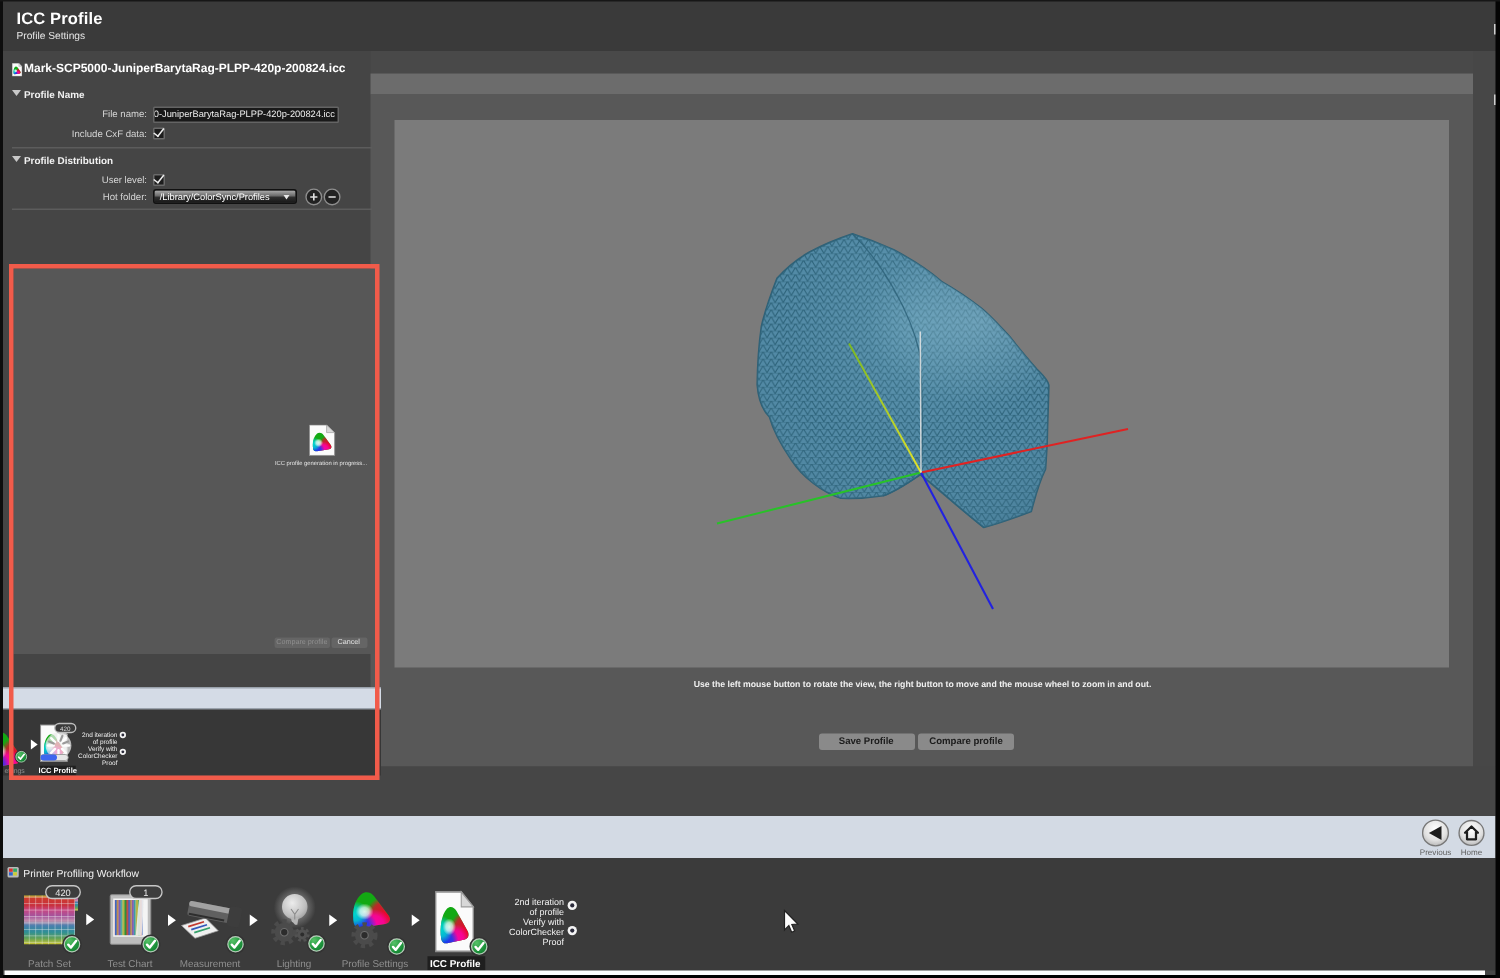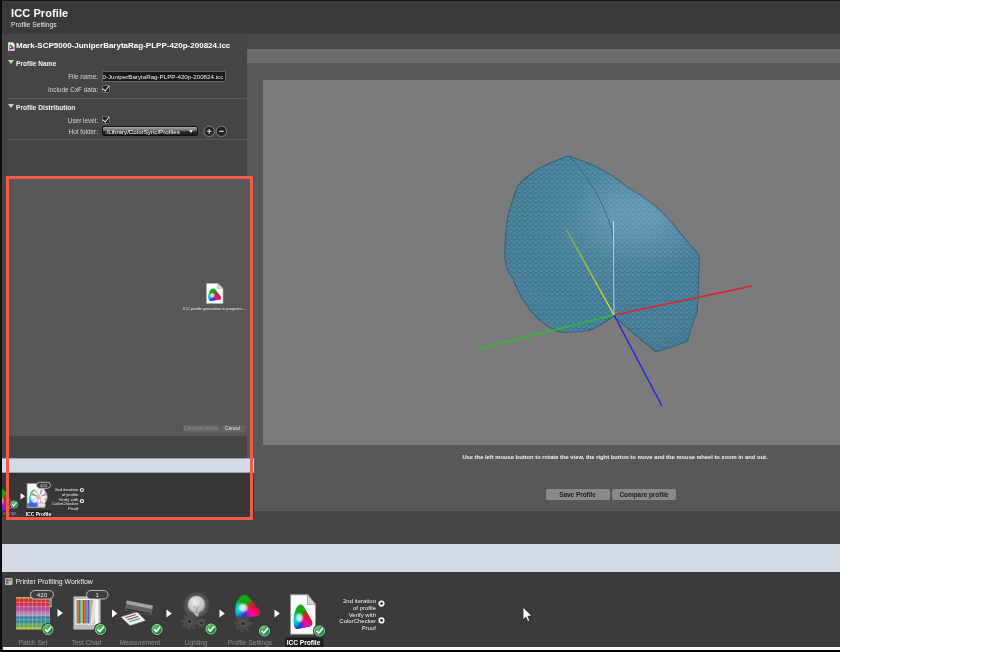--- a/index.html
+++ b/index.html
@@ -1,17 +1,17 @@
 <!DOCTYPE html>
 <html><head>
 <meta charset="utf-8">
 <style>
   html,body{margin:0;padding:0;}
   body{font-family:"Liberation Sans",sans-serif;}
-  #root{position:relative;width:840px;height:652px;background:#464646;overflow:hidden;}
+  #root{position:relative;width:1000px;height:652px;background:#464646;overflow:hidden;}
   .abs{position:absolute;}
   svg{display:block;}
 </style>
 </head>
 <body>
 <div id="root">
   <svg width="0" height="0" style="position:absolute">
     <defs>
       <radialGradient id="ggrn" cx="0.35" cy="0.3" r="0.9">
         <stop offset="0" stop-color="#55c167"></stop>

